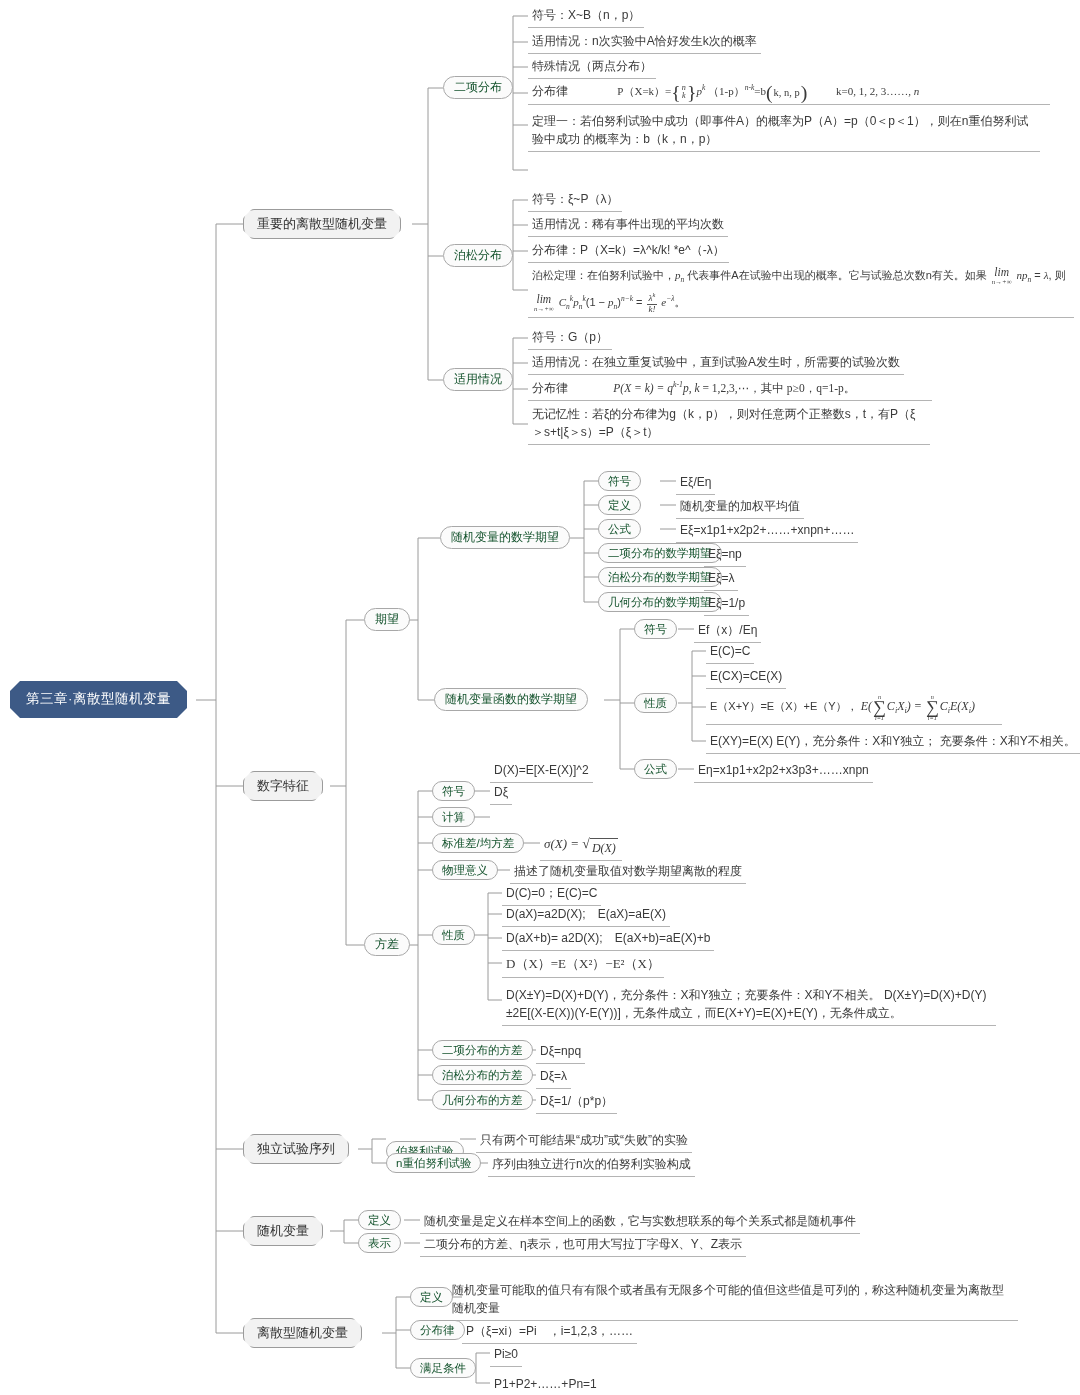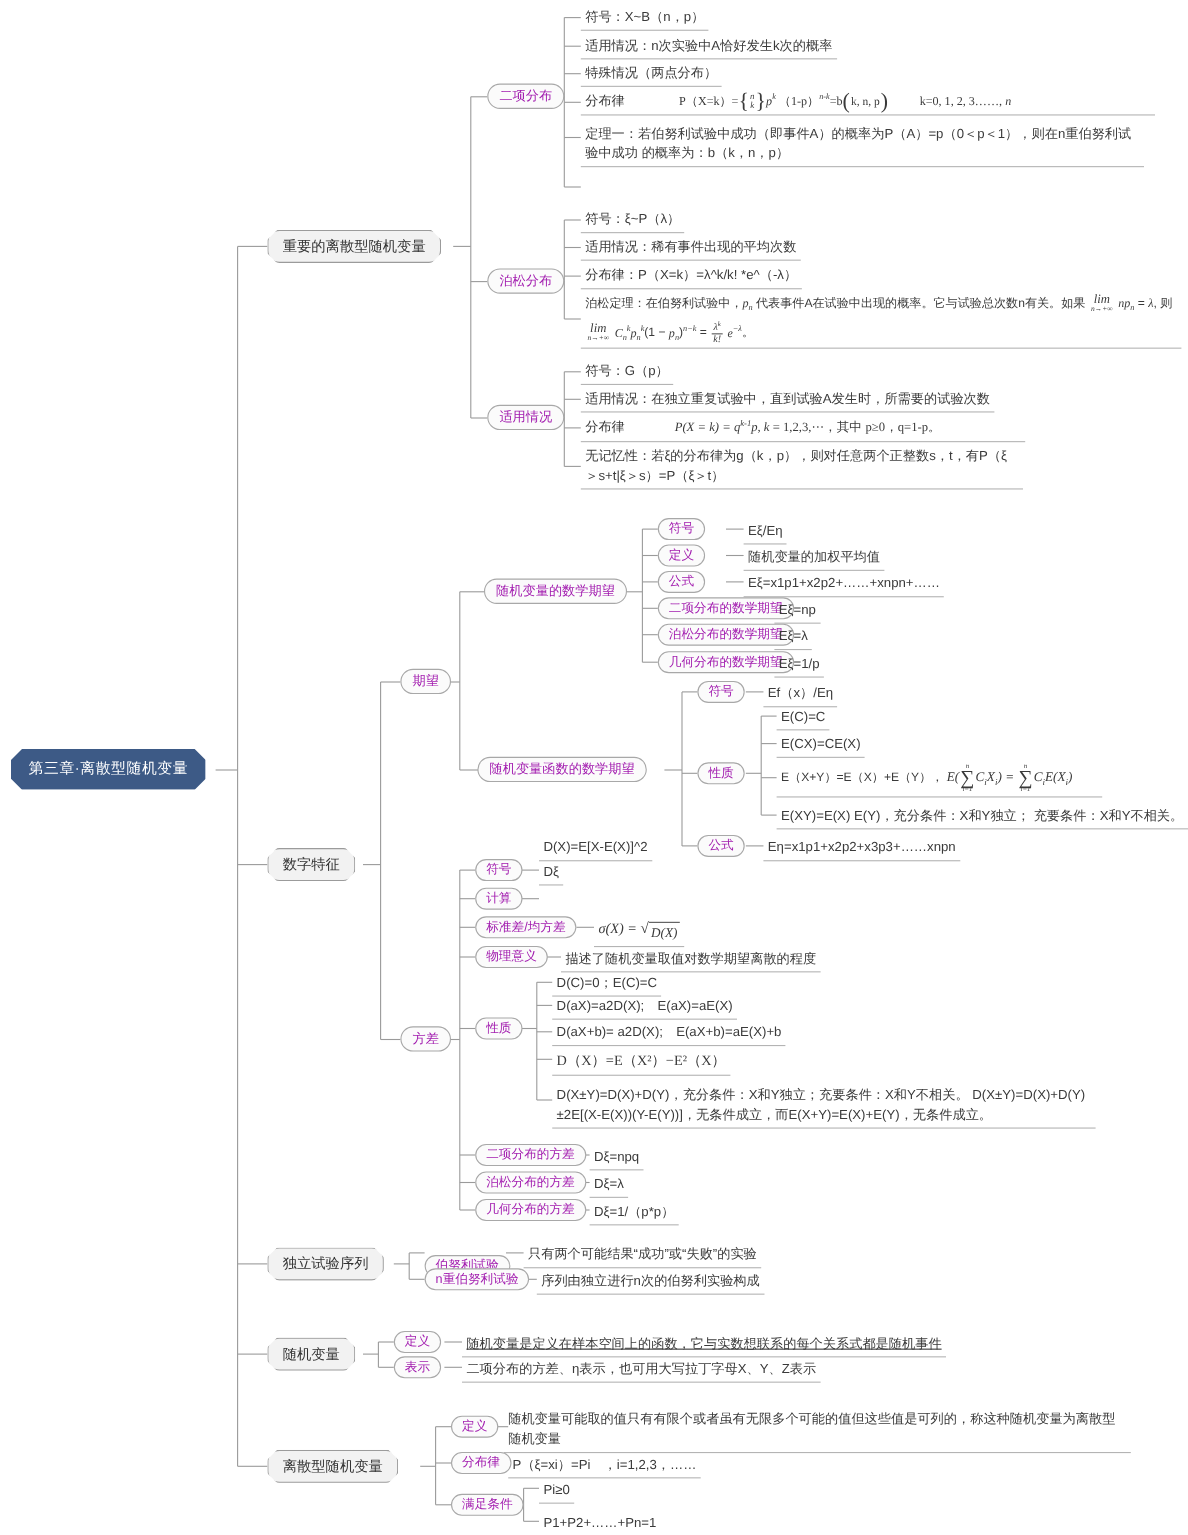--- a/index.html
+++ b/index.html
@@ -42,21 +42,21 @@
     font-size:13px;
     padding:6px 13px;
     border-radius:11px;
     clip-path: polygon(9px 0, calc(100% - 9px) 0, 100% 9px, 100% calc(100% - 9px), calc(100% - 9px) 100%, 9px 100%, 0 calc(100% - 9px), 0 9px);
   }
 
   
   .lvl2 {
     background:#fbfbfb;
     border:1px solid #a8a8a8;
-    color:#a21caf;
+    color:#14532d;
     font-size:12px;
     padding:3px 10px;
     border-radius:12px;
   }
   .lvl2.sm { font-size:11.5px; padding:2px 9px; }
 
   
   .leaf {
     position:absolute;
     font-size:12px;
@@ -407,27 +407,27 @@
 <div class="node lvl2 sm" style="left:432px; top:1090px;text-align:right;">几何分布的方差</div>
 <div class="leaf" style="left:536px; top:1091px;">Dξ=1/（p*p）</div>
 
 <div class="node lvl2 sm" style="left:386px; top:1129px;margin-top:12px;">伯努利试验</div>
 <div class="leaf" style="left:476px; top:1130px;">只有两个可能结果“成功”或“失败”的实验</div>
 
 <div class="node lvl2 sm" style="left:386px; top:1153px;">n重伯努利试验</div>
 <div class="leaf" style="left:488px; top:1154px;">序列由独立进行n次的伯努利实验构成</div>
 
 <div class="node lvl2 sm" style="left:358px; top:1210px;">定义</div>
-<div class="leaf" style="left:420px; top:1211px;text-decoration:underline;">随机变量是定义在样本空间上的函数，它与实数想联系的每个关系式都是随机事件</div>
+<div class="leaf" style="left:420px; top:1211px;">随机变量是定义在样本空间上的函数，它与实数想联系的每个关系式都是随机事件</div>
 
 <div class="node lvl2 sm" style="left:358px; top:1233px;">表示</div>
 <div class="leaf" style="left:420px; top:1234px;">二项分布的方差、η表示，也可用大写拉丁字母X、Y、Z表示</div>
 
 <div class="node lvl2 sm" style="left:410px; top:1287px;">定义</div>
-<div class="leaf wrap" style="left:458px; top:1280px; width:570px;">随机变量可能取的值只有有限个或者虽有无限多个可能的值但这些值是可列的，称这种随机变量为离散型随机变量</div>
+<div class="leaf wrap" style="left:448px; top:1280px; width:570px;">随机变量可能取的值只有有限个或者虽有无限多个可能的值但这些值是可列的，称这种随机变量为离散型随机变量</div>
 
 <div class="node lvl2 sm" style="left:410px; top:1320px;">分布律</div>
 <div class="leaf" style="left:462px; top:1321px;">P（ξ=xi）=Pi　，i=1,2,3，……</div>
 
 <div class="node lvl2 sm" style="left:410px; top:1358px;">满足条件</div>
 <div class="leaf" style="left:490px; top:1344px;">Pi≥0</div>
 <div class="leaf" style="left:490px; top:1374px;">P1+P2+……+Pn=1</div>
 
 </div>
 

